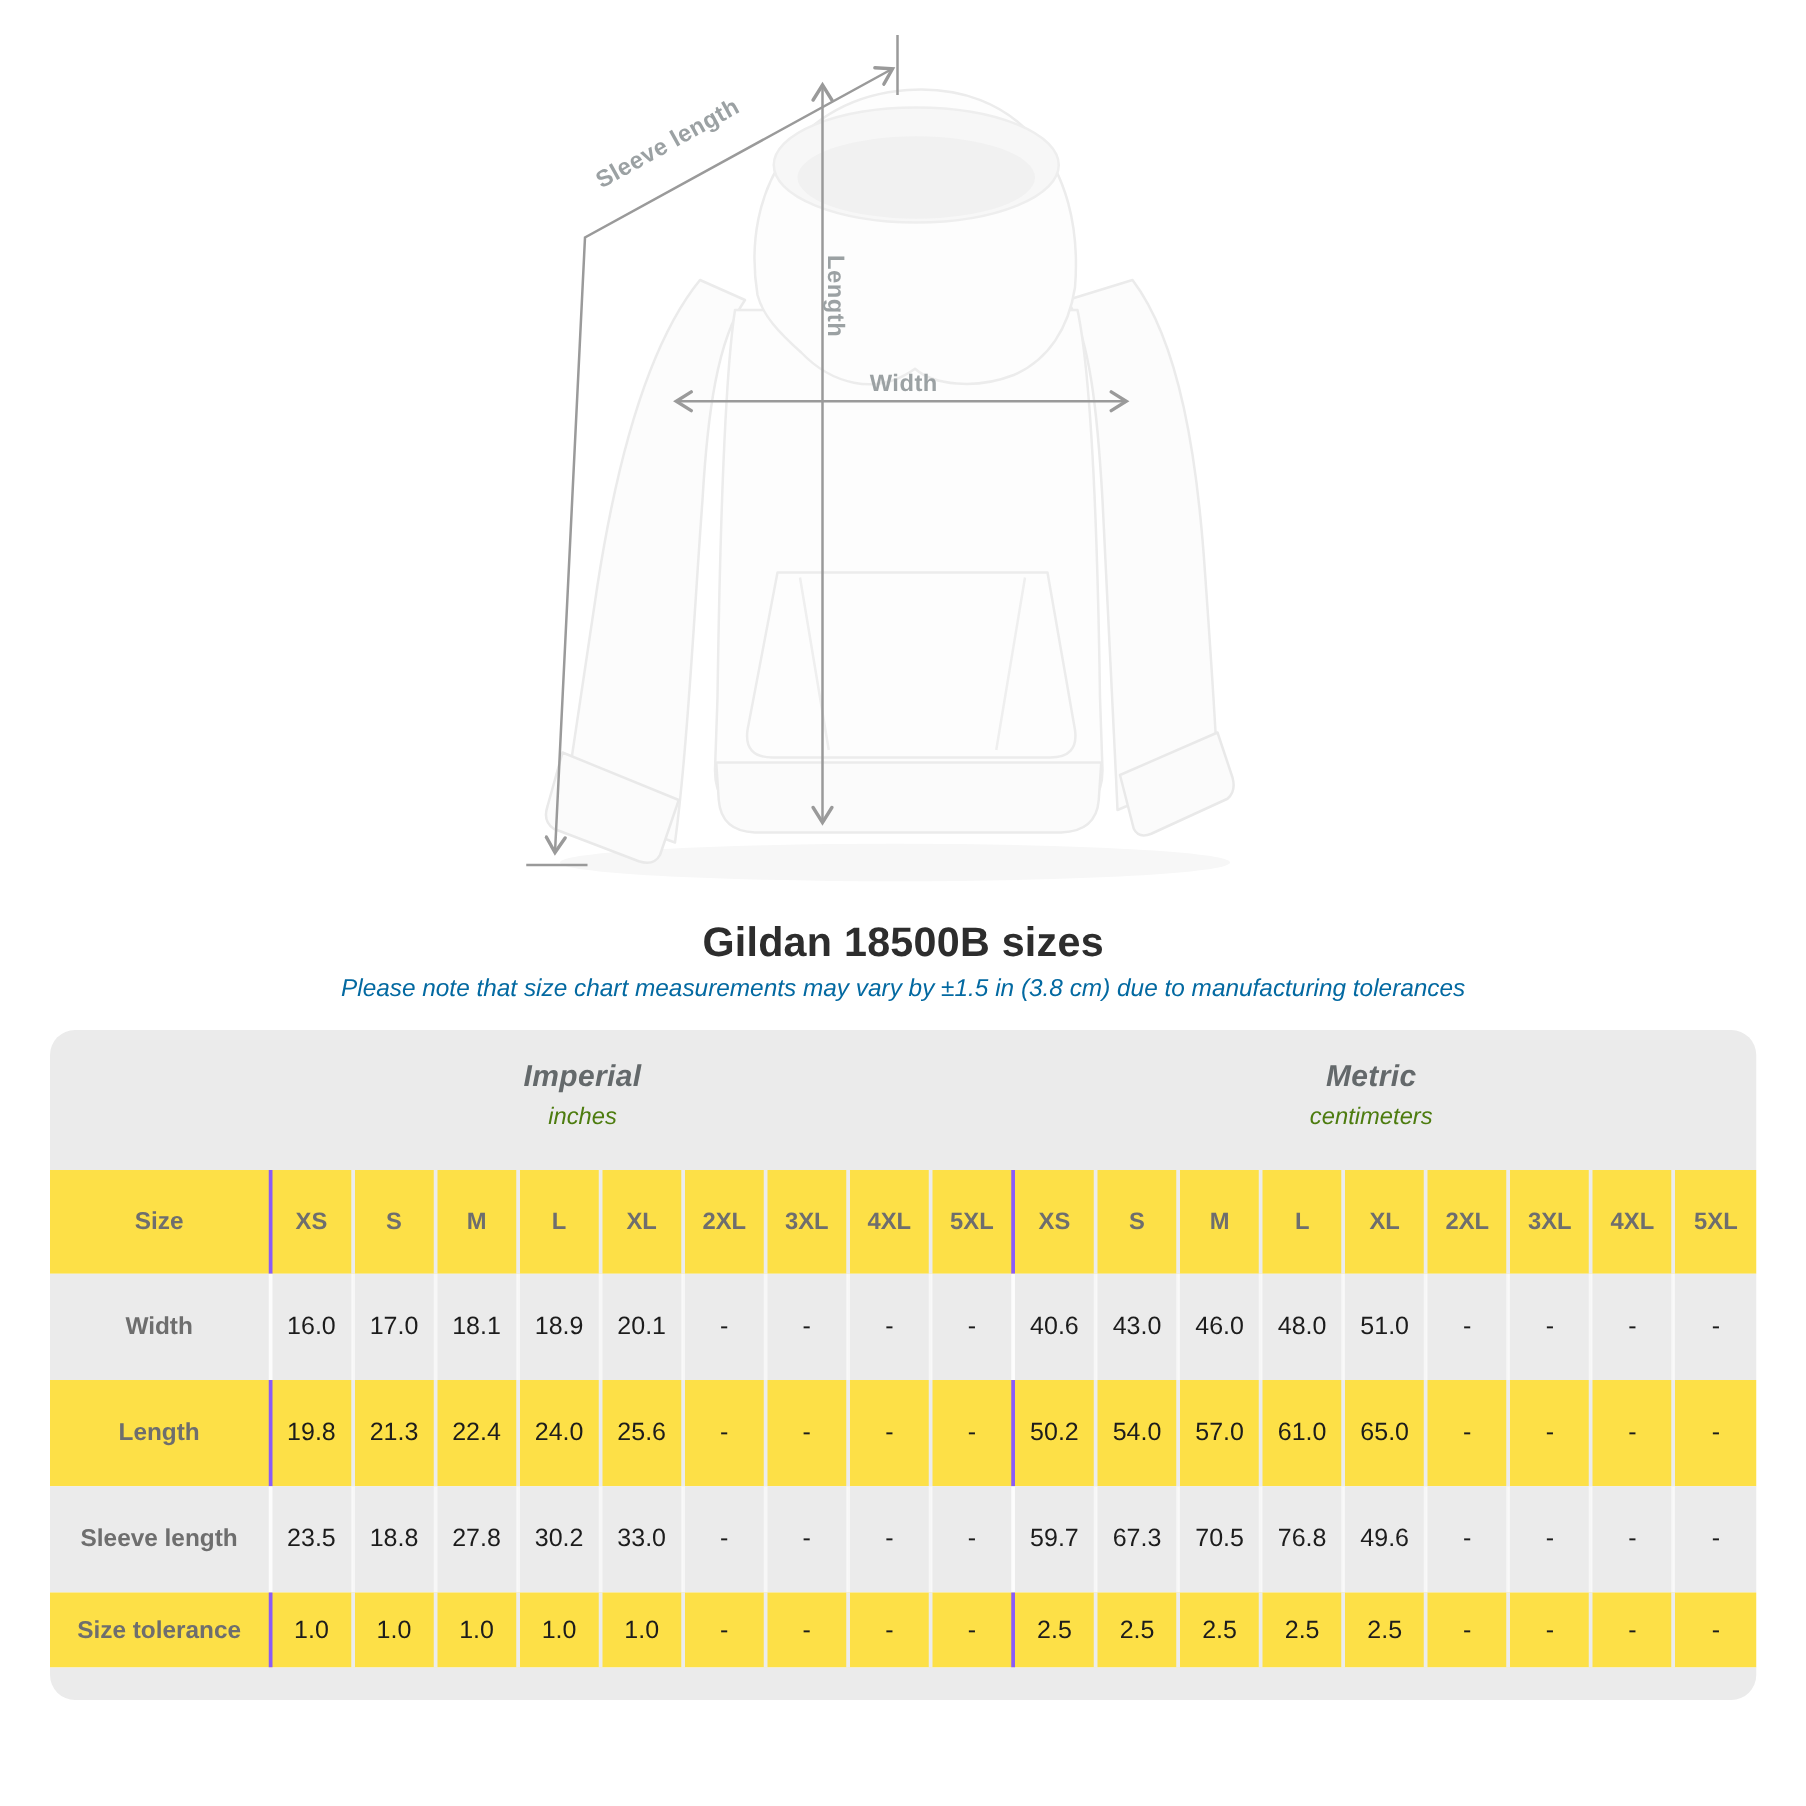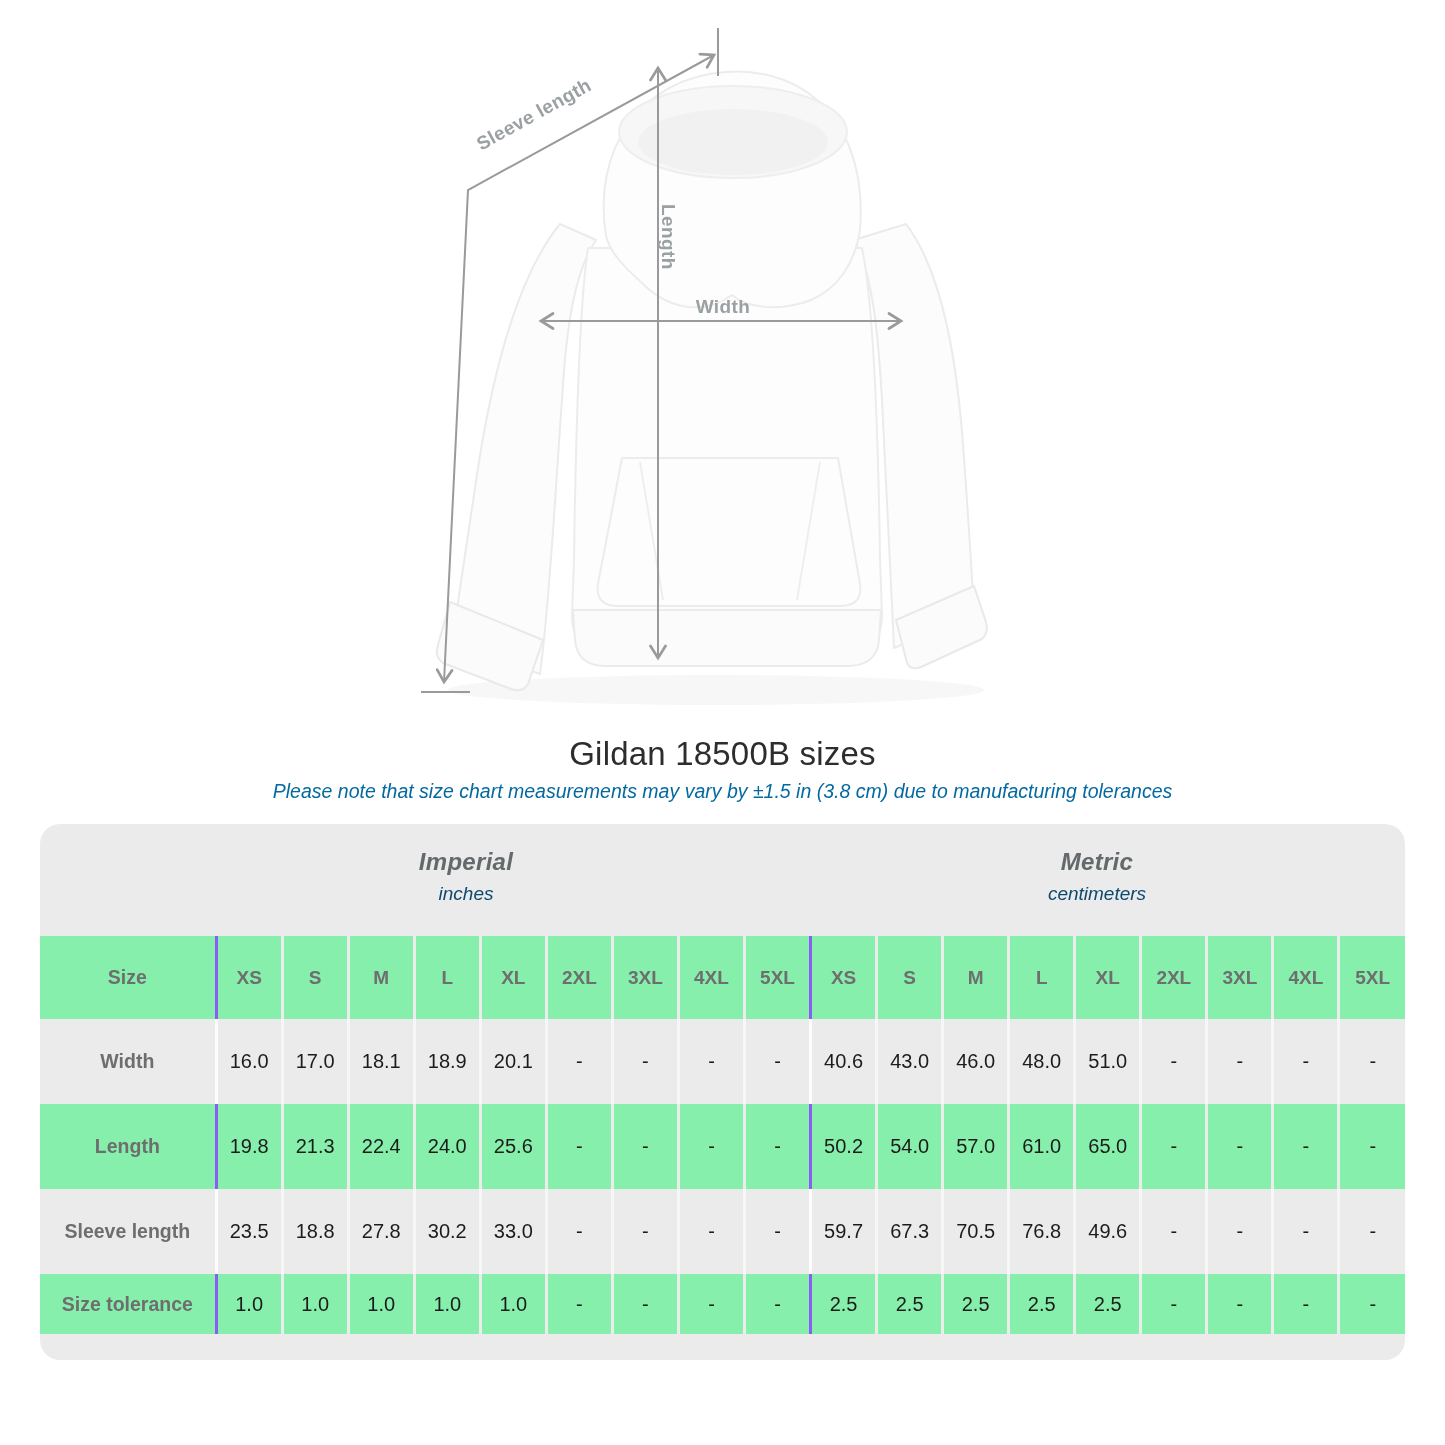--- a/index.html
+++ b/index.html
@@ -6,43 +6,43 @@
   html,body { width:1445px; height:1445px; background:#ffffff;
               font-family:"Liberation Sans", sans-serif; }
 
   
   .hero { position:relative; width:1445px; height:735px; overflow:hidden; }
   .hero svg { position:absolute; left:0; top:0; }
   .measure-label { fill:#9ba1a3; font-size:19px; font-weight:bold; letter-spacing:.4px; }
 
   
   .title-block { text-align:center; }
-  .page-title { font-size:33px; font-weight:normal; color:#2d2d2d; letter-spacing:.2px;text-align:center; }
+  .page-title { font-size:33px; font-weight:bold; color:#2d2d2d; letter-spacing:.2px;text-align:center; }
   .page-subtitle { margin-top:7px; font-size:19.5px; font-style:italic; color:#0369a1; }
 
   
   .table-wrap { width:1365px; margin:21px 40px 0 40px; }
 
   .unit-band { position:relative; height:112px; background:#ebebeb;
                border-radius:20px 20px 0 0; }
   .unit-group { position:absolute; top:24px; transform:translateX(-50%); text-align:center; }
   .unit-group.imperial { left:406px;margin-left:20px; }
   .unit-group.metric   { left:1057px; }
   .unit-label { font-size:24px; font-weight:bold; font-style:italic; color:#64696b; letter-spacing:.3px; }
-  .unit-sublabel { margin-top:7px; font-size:19px; font-style:italic; color:#0c4a6e; }
+  .unit-sublabel { margin-top:7px; font-size:19px; font-style:italic; color:#4d7c0f; }
 
   table.size-table { width:1365px; border-collapse:collapse; table-layout:fixed; }
   col.c-label { width:176px; }
   col.c-val   { width:66px; }
 
   tr.hdr-row  { height:83px; background:#ffffff; }
   tr.data-row { height:85px; }
   tr.data-row.last { height:60px; }
   tr.gray  { background:#ebebeb; }
-  tr.white { background:#86efac; }
+  tr.white { background:#fde047; }
 
   th, td { text-align:center; vertical-align:middle; font-weight:normal; }
   th.size-head, th.row-label { font-size:19.5px; font-weight:bold; color:#6e6e6e; }
   th.size-col  { font-size:19px; font-weight:bold; color:#6e6e6e; }
   td.val { font-size:20px; color:#1c1c1c; }
 
   
   .sep  { border-left:3px solid #ececec; }
   tr.gray .sep  { border-left-color:rgba(255,255,255,.60); }
   .gs   { border-left:3px solid #8b5cf6; }

